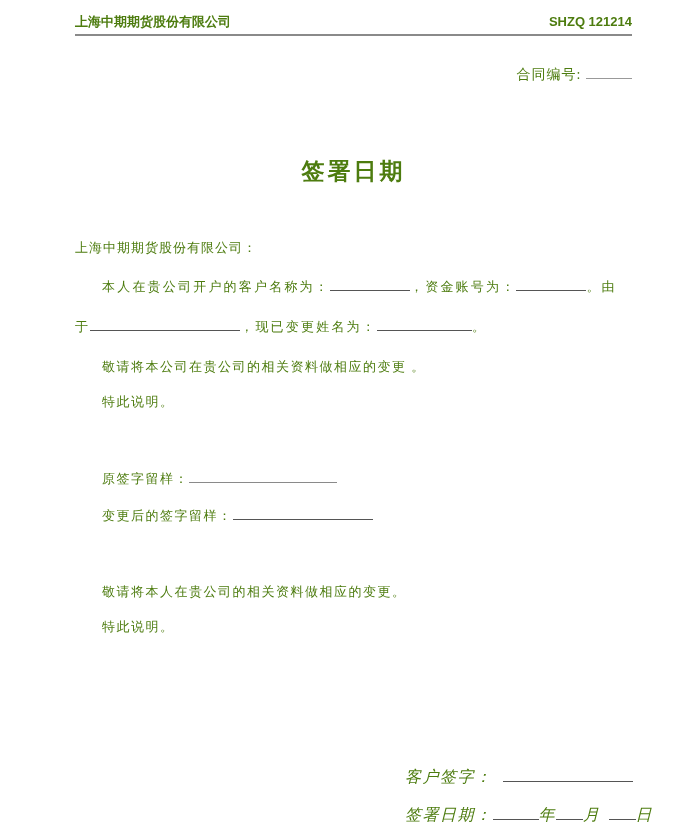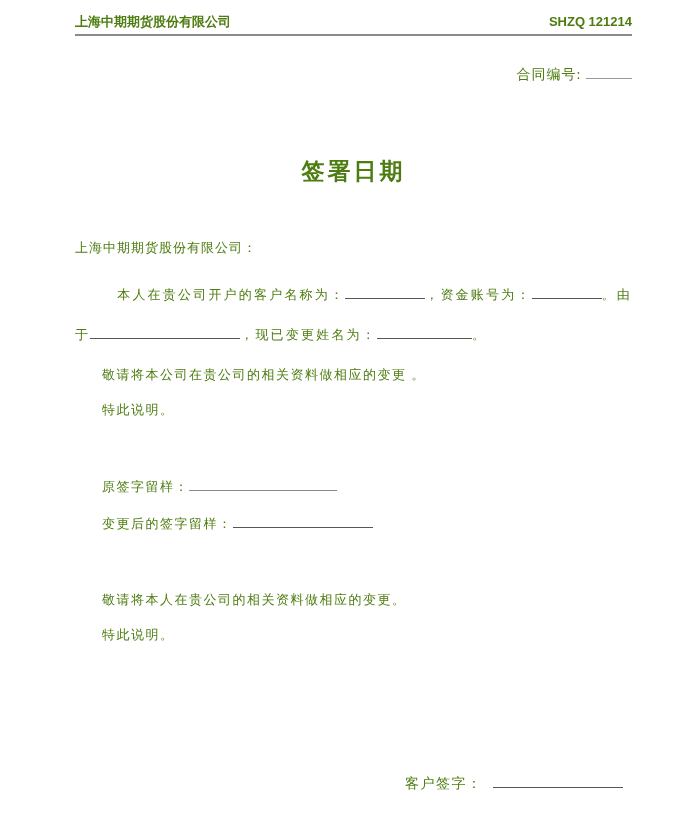--- a/index.html
+++ b/index.html
@@ -55,21 +55,21 @@
   
   .line {
     font-size: 13px;
     line-height: 22px;
     letter-spacing: 1.5px;
     white-space: nowrap;
   }
   .line.spread { letter-spacing: 2.2px; }
   .indent { padding-left: 27px; }
   .salutation { margin-top: 50px; letter-spacing: 1px; }
-  .mt-line1   { margin-top: 25px; text-align: right; }
+  .mt-line1   { margin-top: 17px; }
   .mt-line2   { margin-top: 18px; }
   .mt-req1    { margin-top: 18px; }
   .mt-state1  { margin-top: 13px; }
   .mt-sig1    { margin-top: 55px; }
   .mt-sig2    { margin-top: 15px; }
   .mt-req2    { margin-top: 54px; }
   .mt-state2  { margin-top: 13px; }
   
   .blank {
     display: inline-block;
@@ -84,25 +84,26 @@
   .w-reason   { width: 150px; }
   .w-newname  { width: 95px; }
   .w-origsig  { width: 148px; border-bottom-color: #8a8a8a; }
   .w-newsig   { width: 140px; }
   .w-custsig  { width: 130px; margin-left: 10px; }
   .w-year     { width: 46px; }
   .w-month    { width: 27px; }
   .w-day      { width: 27px; margin-left: 8px; }
   
   .footer-line {
-    font-size: 14px;
+    font-size: 16px;
     line-height: 22px;
     letter-spacing: 1.5px;
     padding-left: 330px;
     white-space: nowrap;
+    font-style: italic;
   }
   .mt-custsig { margin-top: 127px; }
   .mt-date    { margin-top: 15px; }
 </style>
 </head>
 <body>
 
 <div class="page">
 
   <div class="hdr-row">
@@ -138,14 +139,17 @@
     <span>变更后的签字留样：</span><span class="blank w-newsig"></span>
   </div>
 
   <div class="line indent mt-req2">敬请将本人在贵公司的相关资料做相应的变更。</div>
   <div class="line indent mt-state2">特此说明。</div>
 
   <div class="footer-line mt-custsig">
     <span>客户签字：</span><span class="blank w-custsig"></span>
   </div>
 
+  <div class="footer-line mt-date">
+    <span>签署日期：</span><span class="blank w-year"></span><span>年</span><span class="blank w-month"></span><span>月</span><span class="blank w-day"></span><span>日</span>
+  </div>
 
 </div>
 
 </body></html>

